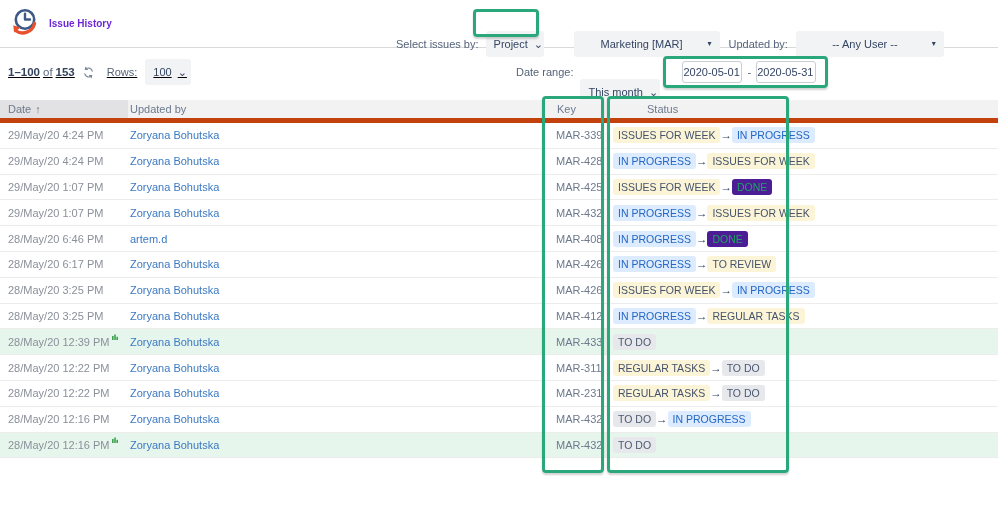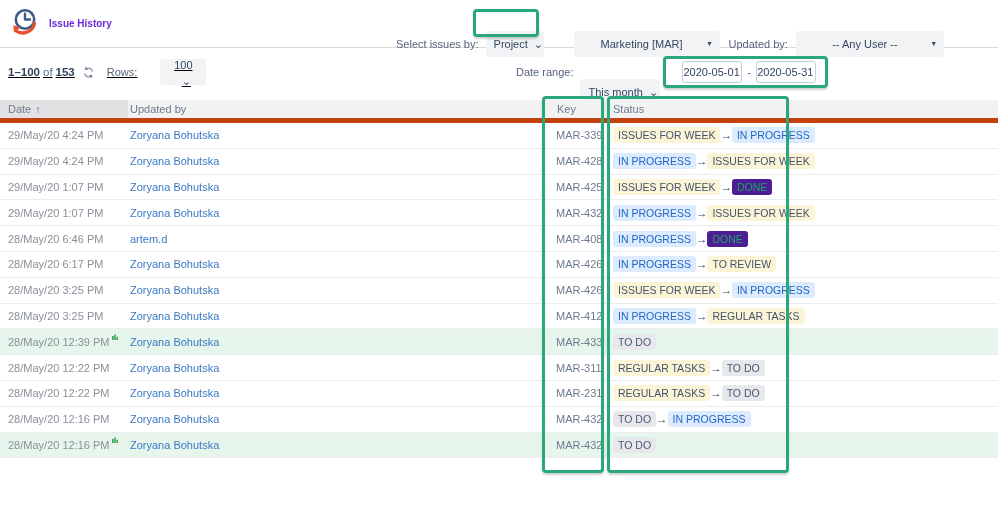--- a/index.html
+++ b/index.html
@@ -24,38 +24,38 @@
   .dd-user { width:148px; margin-left:8px; }
 
   
   .toolbar { position:relative; height:48px; }
   .tb-left { position:absolute; left:8px; top:0; height:48px; display:flex; align-items:center;text-decoration:underline; }
   .range { font-size:11.5px; color:#33435f; }
   .range b { font-weight:bold; }
   .range .of { color:#5c6b82; font-weight:normal; padding:0 3px; }
   .refresh { margin-left:7px; cursor:pointer; display:inline-flex; }
   .rows-lbl { font-size:11px; color:#56637a; margin-left:12px; }
-  .dd-rows { width:46px; margin-left:23px;flex-direction:column; }
+  .dd-rows { width:46px; margin-left:8px; }
   .tb-right { position:absolute; left:516px; top:0; height:48px; display:flex; align-items:center; }
   .dd-preset { width:80px; margin-left:7px;margin-top:40px; }
   .date-in { width:60px; height:22px; border:1px solid #c9ced6; border-radius:3px;
              text-align:left; font-size:11px; color:#344563; margin-left:0;
              font-family:"Liberation Sans","DejaVu Sans",sans-serif; background:#fff; }
   .d1 { margin-left:22px; }
   .dash { font-size:11px; color:#56637a; margin:0 5px; }
 
   
   .tbl { margin-top:4px; }
   .thead { display:grid; grid-template-columns:128px 416px 60px 1fr; height:23px;
            background:#f2f2f3; border-bottom:5px solid #c2410c; align-items:stretch; }
   .th { display:flex; align-items:center; font-size:11px; color:#6d7a8d; cursor:pointer; }
   .th-date { background:#e2e2e4; padding-left:8px; gap:4px; }
   .th-user { padding-left:2px; }
   .th-key  { padding-left:13px; }
-  .th-status { padding-left:9px; }
+  .th-status { padding-left:9px;margin-left:34px; }
   .sort { font-size:11px; color:#6d7a8d; }
   .trow { display:grid; grid-template-columns:128px 416px 60px 1fr; height:25.8px;
           align-items:center; border-bottom:1px solid #ececec; font-size:11px; }
   .trow.hl { background:#e7f6ed; }
   .cell { white-space:nowrap; }
   .c-date { color:#8a8f99; padding-left:8px; }
   .c-user { padding-left:2px; }
   .c-user a { color:#3b79c3; text-decoration:none; }
   .c-key { color:#6d7a8d; padding-left:12px; }
   .c-status { padding-left:9px; display:flex; align-items:center; }

